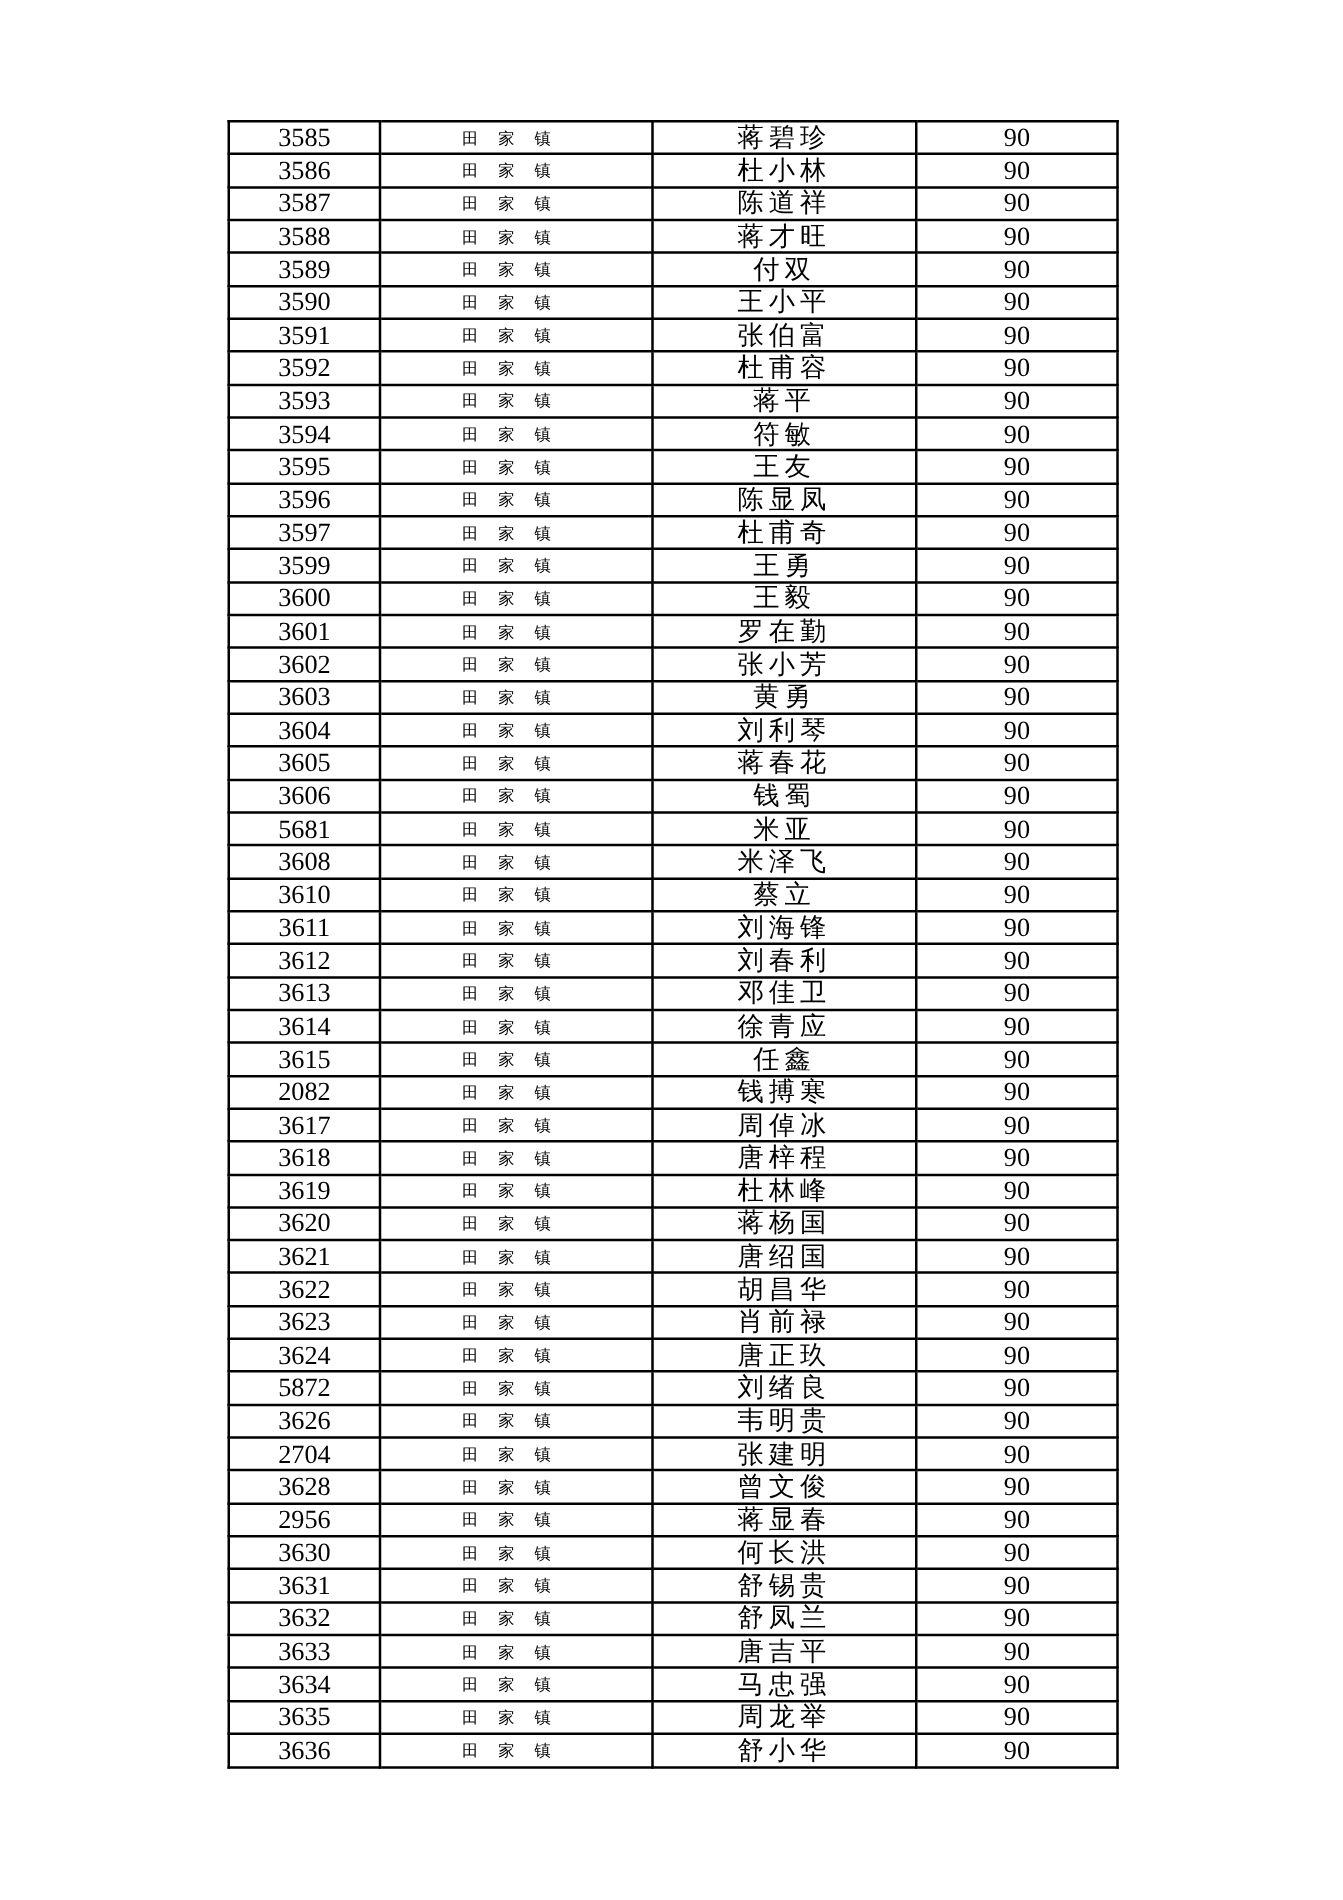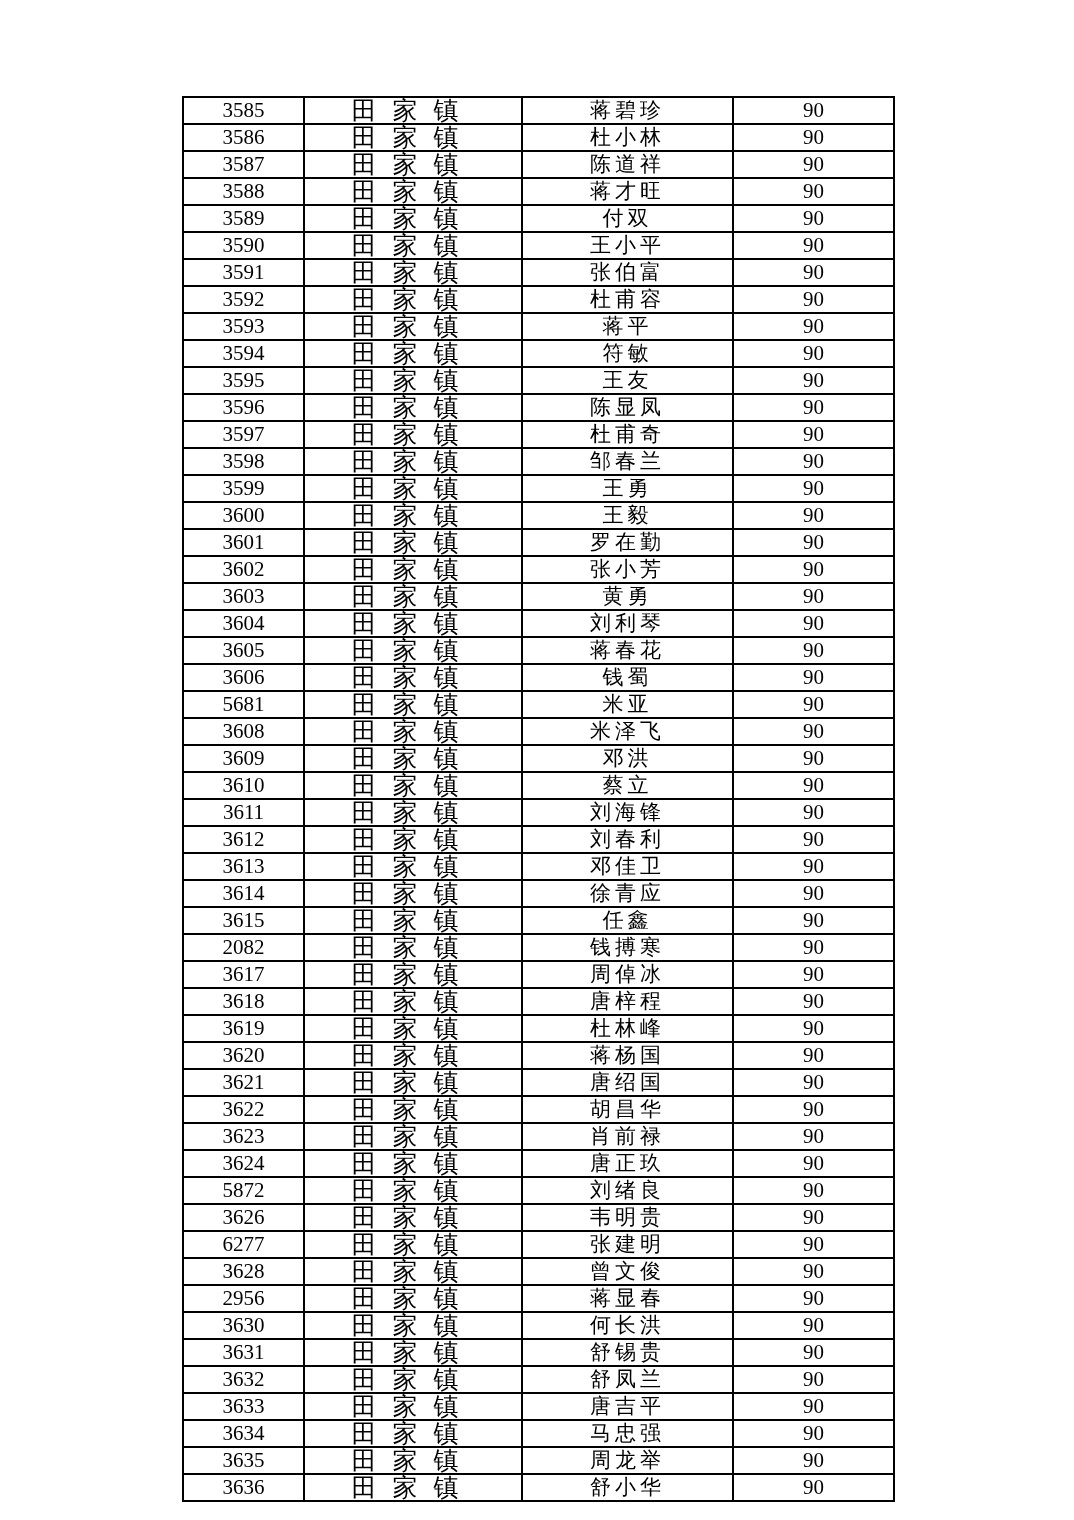--- a/index.html
+++ b/index.html
@@ -40,21 +40,21 @@
     vertical-align: middle;
     overflow: hidden;
     white-space: nowrap;
     line-height: 1;
   }
   td.c-serial, td.c-score {
     font-size: 21px;
     font-family: "Liberation Serif", "DejaVu Serif", serif;
   }
   td.c-town {
-    font-size: 25px;
+    font-size: 13px;
     letter-spacing: 16px;
     padding-left: 16px;
   }
   td.c-name {
     font-size: 21px;
     letter-spacing: 4px;
     padding-left: 4px;
   }
 </style>
 </head>
@@ -141,26 +141,20 @@
           <td class="c-name">陈显凤</td>
           <td class="c-score">90</td>
         </tr>
         <tr>
           <td class="c-serial">3597</td>
           <td class="c-town">田家镇</td>
           <td class="c-name">杜甫奇</td>
           <td class="c-score">90</td>
         </tr>
         <tr>
-          <td class="c-serial">3598</td>
-          <td class="c-town">田家镇</td>
-          <td class="c-name">邹春兰</td>
-          <td class="c-score">90</td>
-        </tr>
-        <tr>
           <td class="c-serial">3599</td>
           <td class="c-town">田家镇</td>
           <td class="c-name">王勇</td>
           <td class="c-score">90</td>
         </tr>
         <tr>
           <td class="c-serial">3600</td>
           <td class="c-town">田家镇</td>
           <td class="c-name">王毅</td>
           <td class="c-score">90</td>
@@ -207,26 +201,20 @@
           <td class="c-name">米亚</td>
           <td class="c-score">90</td>
         </tr>
         <tr>
           <td class="c-serial">3608</td>
           <td class="c-town">田家镇</td>
           <td class="c-name">米泽飞</td>
           <td class="c-score">90</td>
         </tr>
         <tr>
-          <td class="c-serial">3609</td>
-          <td class="c-town">田家镇</td>
-          <td class="c-name">邓洪</td>
-          <td class="c-score">90</td>
-        </tr>
-        <tr>
           <td class="c-serial">3610</td>
           <td class="c-town">田家镇</td>
           <td class="c-name">蔡立</td>
           <td class="c-score">90</td>
         </tr>
         <tr>
           <td class="c-serial">3611</td>
           <td class="c-town">田家镇</td>
           <td class="c-name">刘海锋</td>
           <td class="c-score">90</td>
@@ -315,21 +303,21 @@
           <td class="c-name">刘绪良</td>
           <td class="c-score">90</td>
         </tr>
         <tr>
           <td class="c-serial">3626</td>
           <td class="c-town">田家镇</td>
           <td class="c-name">韦明贵</td>
           <td class="c-score">90</td>
         </tr>
         <tr>
-          <td class="c-serial">6277</td>
+          <td class="c-serial">2704</td>
           <td class="c-town">田家镇</td>
           <td class="c-name">张建明</td>
           <td class="c-score">90</td>
         </tr>
         <tr>
           <td class="c-serial">3628</td>
           <td class="c-town">田家镇</td>
           <td class="c-name">曾文俊</td>
           <td class="c-score">90</td>
         </tr>

